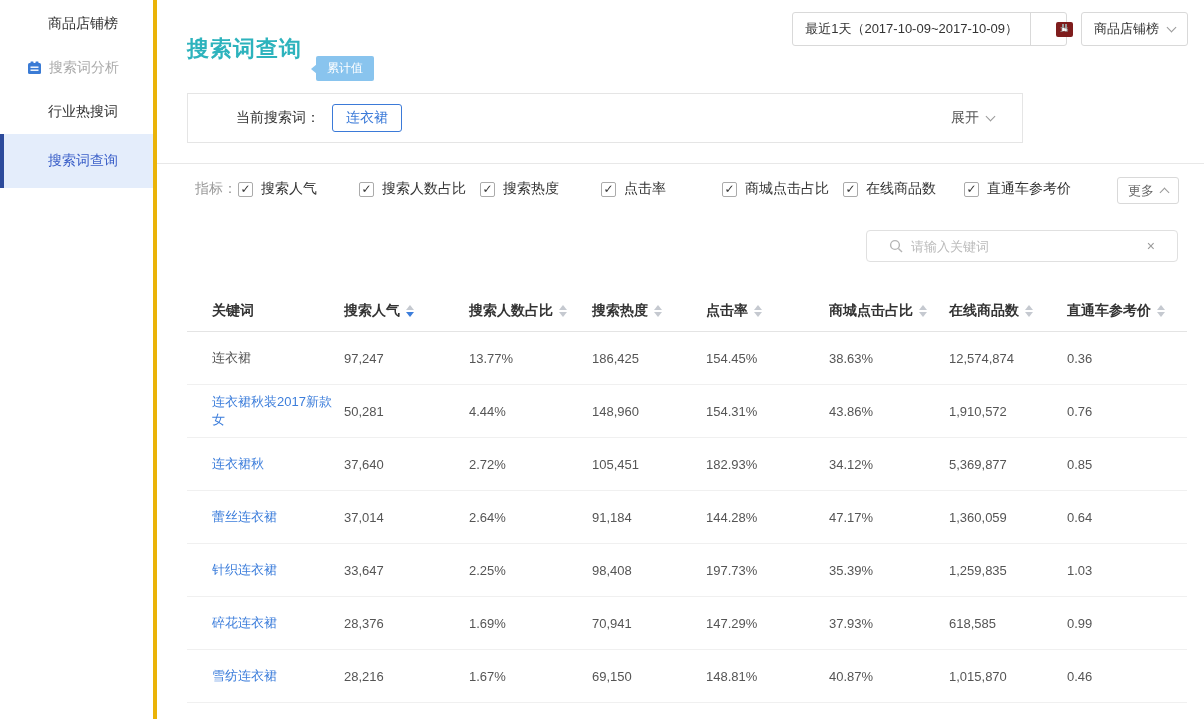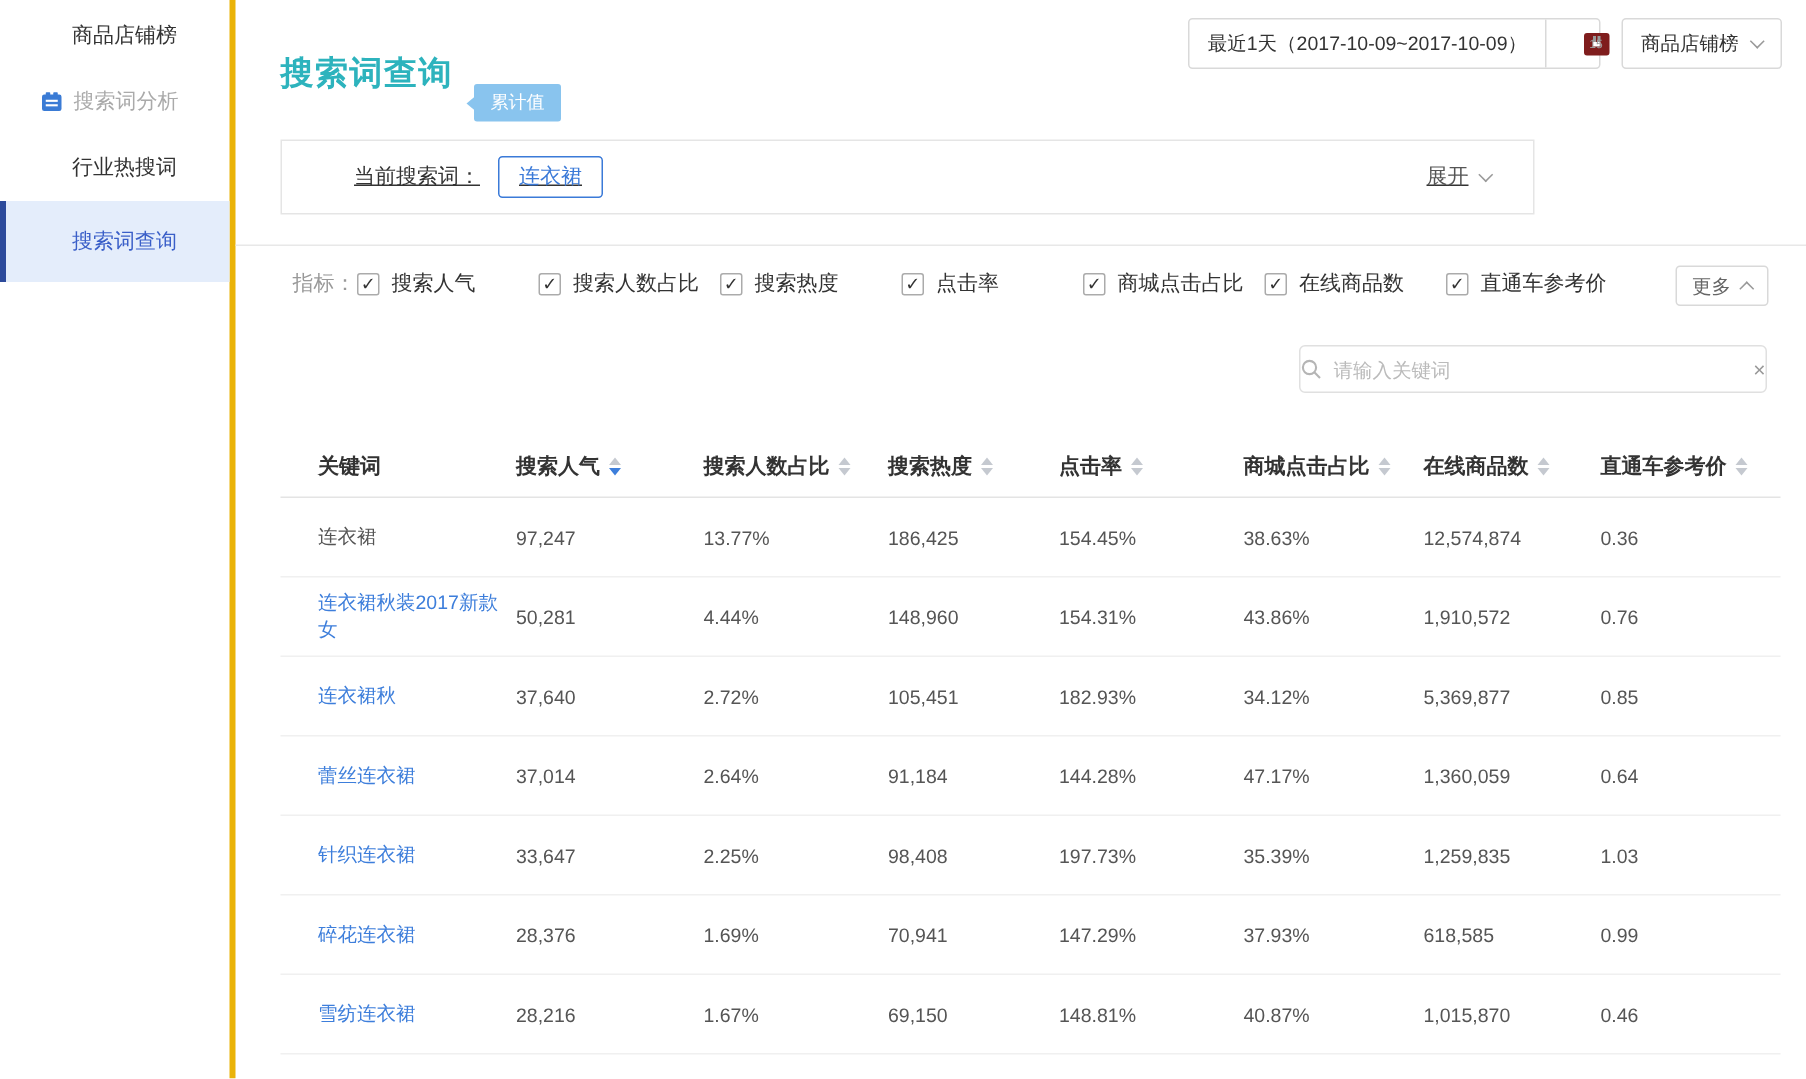--- a/index.html
+++ b/index.html
@@ -31,38 +31,38 @@
   .cal-seg { width:36px; border-left:1px solid #d9d9d9; display:flex; align-items:center; justify-content:center; cursor:pointer; }
   .cal-icon { width:17px; height:15px; border:6px solid #7f1d1d; border-radius:2px; position:relative;
     font-size:8px; color:#9a9a9a; display:flex; align-items:center; justify-content:center;margin-left:31px; }
   .cal-icon::before, .cal-icon::after { content:""; position:absolute; top:-4px; width:2px; height:4px; background:#9a9a9a; }
   .cal-icon::before { left:3px; } .cal-icon::after { right:3px; }
   .terminal-btn { border:1px solid #d9d9d9; border-radius:3px; height:34px; padding:0 12px; display:flex;
     align-items:center; gap:9px; font-size:13px; background:#fff; cursor:pointer; }
   .chev { display:inline-block; width:7px; height:7px; border-right:1.4px solid #999; border-bottom:1.4px solid #999; }
   .chev.down { transform:rotate(45deg); margin-top:-3px; }
   .chev.up { transform:rotate(-135deg); margin-top:3px; }
-  .filter-panel { margin-top:12px; border:1px solid #e5e5e5; height:50px; display:flex; align-items:center; width:836px;text-decoration:underline; }
+  .filter-panel { margin-top:12px; border:1px solid #e5e5e5; height:50px; display:flex; align-items:center; width:836px; }
   .fp-label { margin-left:48px; font-size:14px; color:#333; }
   .kw-tag { margin-left:12px; border:1px solid #3b7ad8; color:#3b7ad8; border-radius:3px; padding:4px 13px; font-size:14px; cursor:pointer; background:#fff; }
   .expand { margin-left:auto; margin-right:28px; font-size:14px; color:#555; display:flex; align-items:center; gap:8px; cursor:pointer; }
   
   .content-zone { padding:16px 16px 0 30px; }
   .indicators { position:relative; padding-left:8px; }
   .ind-row { display:flex; align-items:center; margin-bottom:13px; }
   .ind-label { width:43px; min-width:43px; font-size:14px; color:#999; }
   .ind-items { display:flex; }
   .ind-item { width:121px; display:flex; align-items:center; gap:8px; font-size:14px; color:#333; }
   .cb { width:15px; height:15px; min-width:15px; border:1px solid #ababab; border-radius:2px; background:#fff;
     display:flex; align-items:center; justify-content:center; font-size:12px; color:#333; cursor:pointer; }
   .ind-item.checked .cb::after { content:"✓"; font-weight:bold; margin-top:-1px; }
   .more-btn { position:absolute; right:9px; top:-3px; width:62px; height:27px; border:1px solid #d9d9d9; background:#fff;
     border-radius:3px; color:#666; font-size:13px; display:flex; align-items:center; justify-content:center; gap:7px; cursor:pointer; }
   .search-row { display:flex; justify-content:flex-end; margin-top:32px; padding-right:10px; }
-  .search-box { width:312px; height:32px; border:1px solid #e0e0e0; border-radius:4px; display:flex; align-items:center; padding:0 0; gap:8px; }
+  .search-box { width:312px; height:32px; border:1px solid #e0e0e0; border-radius:4px; display:flex; align-items:center; padding:0 22px; gap:8px; }
   .search-box input { border:none; outline:none; flex:1; font-size:13px; color:#333; font-family:inherit; }
   .search-box input::placeholder { color:#bbb; }
   .clear-x { color:#999; font-size:14px; cursor:pointer; line-height:1; }
   
   .table { margin-top:28px; width:1000px; }
   .cols { display:flex; align-items:center; }
   .cols > *:nth-child(1) { width:157px; padding-left:25px; }
   .cols > *:nth-child(2) { width:125px; }
   .cols > *:nth-child(3) { width:123px; }
   .cols > *:nth-child(4) { width:114px; }

